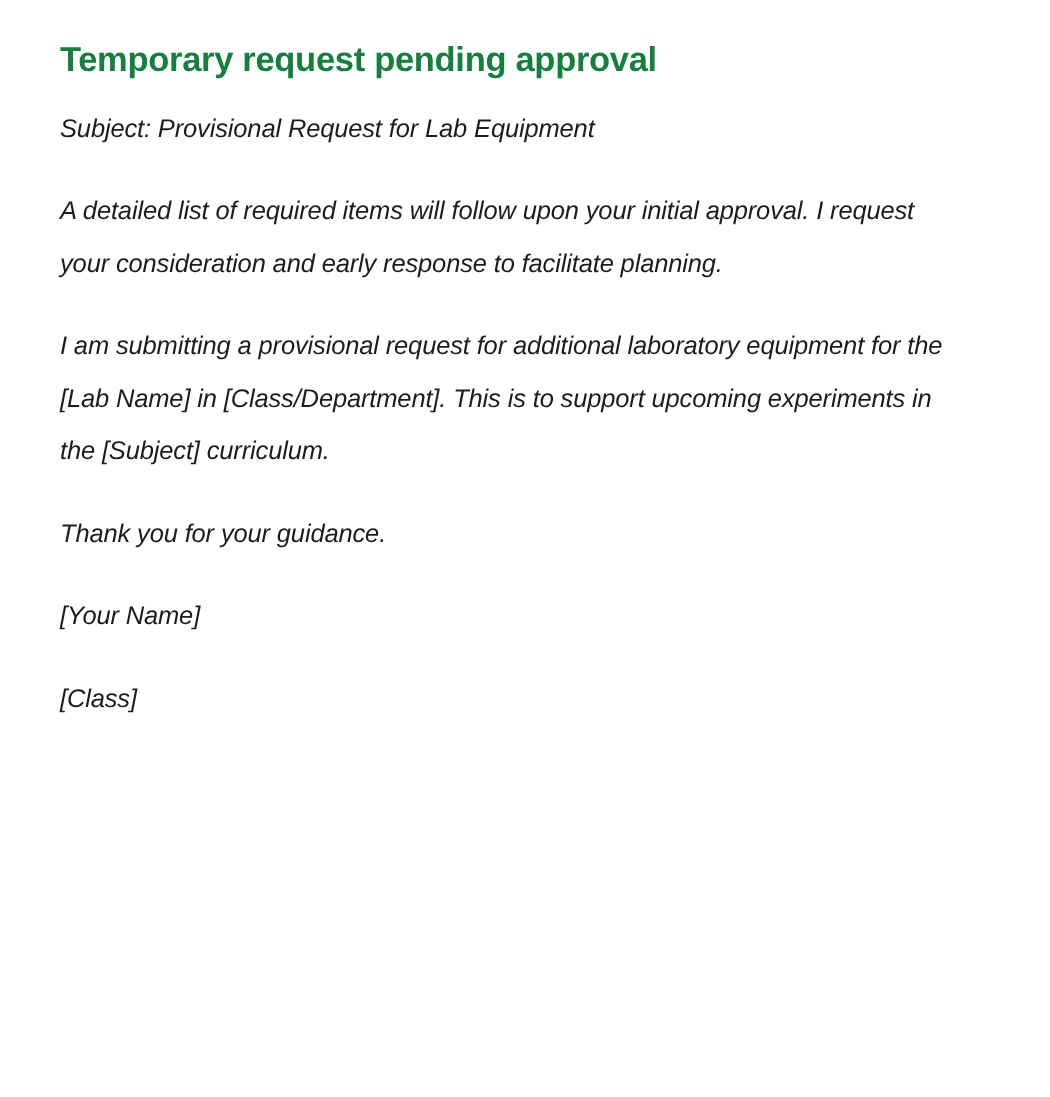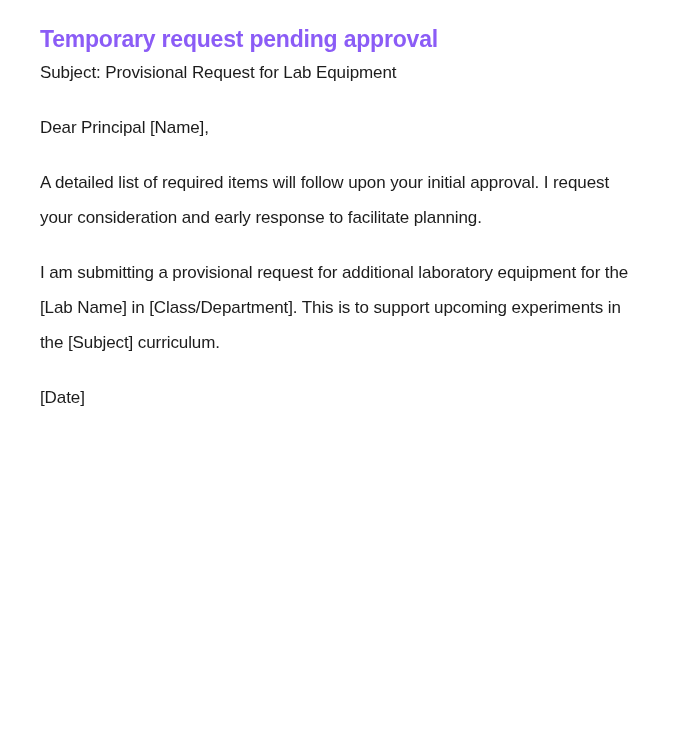--- a/index.html
+++ b/index.html
@@ -12,36 +12,38 @@
     color: #1c1c1c;
     overflow: hidden;
   }
   .doc {
     padding: 26px 40px 0 40px;
   }
   .doc h1 {
     font-size: 23px;
     line-height: 1.2;
     font-weight: 700;
-    color: #8b5cf6;
+    color: #15803d;
     letter-spacing: -0.2px;
-    margin: 0 0 1px 0;
+    margin: 0 0 14px 0;
   }
   .doc p {
     font-size: 17px;
     line-height: 35px;
     font-weight: 400;
     letter-spacing: -0.1px;
     margin: 0 0 20px 0;
     max-width: 600px;
+    font-style: italic;
   }
 </style>
 </head>
 <body>
 
 <div class="doc">
   <h1>Temporary request pending approval</h1>
   <p>Subject: Provisional Request for Lab Equipment</p>
-  <p>Dear Principal [Name],</p>
   <p>A detailed list of required items will follow upon your initial approval. I request your consideration and early response to facilitate planning.</p>
   <p>I am submitting a provisional request for additional laboratory equipment for the [Lab Name] in [Class/Department]. This is to support upcoming experiments in the [Subject] curriculum.</p>
-  <p>[Date]</p>
+  <p>Thank you for your guidance.</p>
+  <p>[Your Name]</p>
+  <p>[Class]</p>
 </div>
 
 </body></html>

